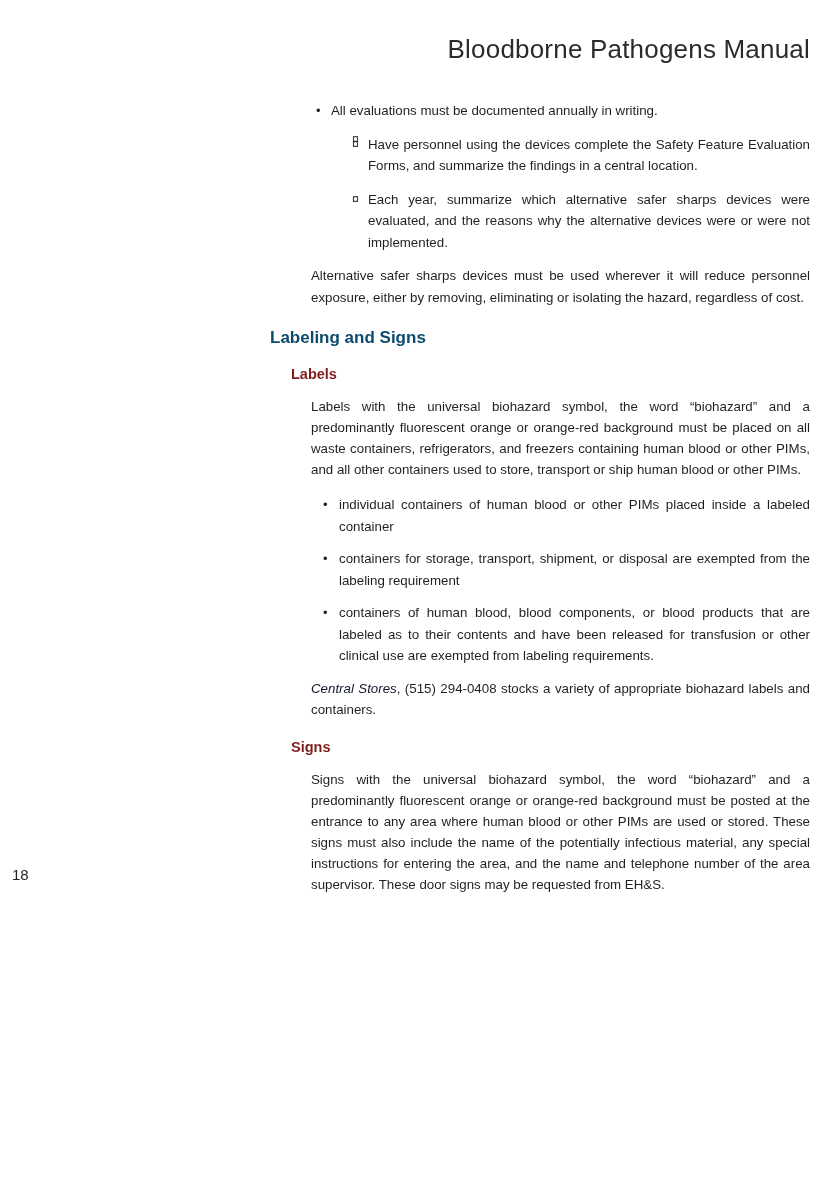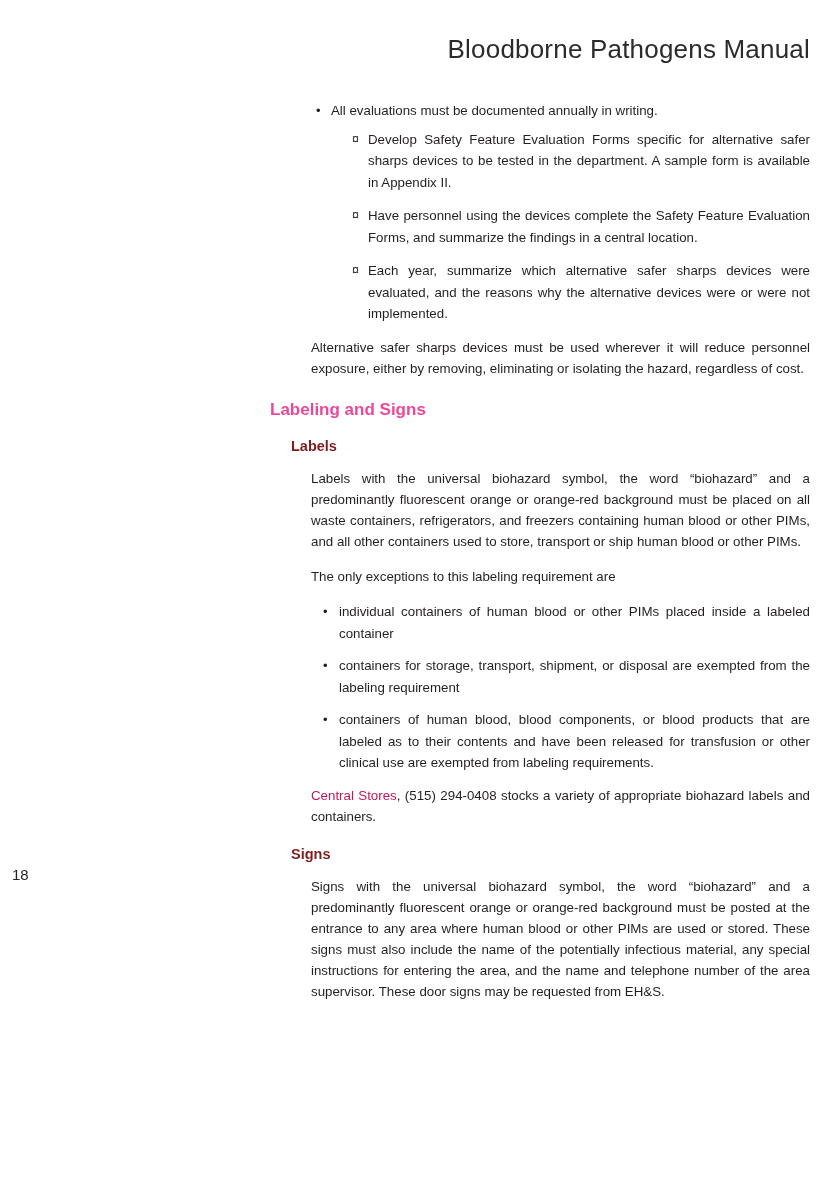--- a/index.html
+++ b/index.html
@@ -78,21 +78,21 @@
   .para-indent {
     padding-left: 6px;
     padding-right: 0;
     margin-top: 10px;
     margin-bottom: 8px;
   }
   h2.section {
     font-size: 17px;
     font-weight: bold;
     margin: 0 0 18px -35px;
-    color: #ec4899;
+    color: #0c4a6e;
   }
   h3.subsection {
     font-size: 14.5px;
     font-weight: bold;
     margin: 0 0 14px -14px;
     color: #7f1d1d;
   }
   .block {
     padding-left: 6px;
     margin-bottom: 14px;
@@ -106,22 +106,23 @@
     margin-bottom: 11px;
   }
   .sublist .bullet {
     position: absolute;
     left: 18px;
     top: 0;
     font-size: 13px;
     line-height: 21.5px;
   }
   a.link {
-    color: #be185d;
+    color: #0f172a;
     text-decoration: none;
+    font-style: italic;
   }
   .page-number {
     position: absolute;
     left: 12px;
     bottom: 29px;
     font-size: 15px;
     color: #231f20;
   }
   .section-wrap {
     margin-top: 20px;
@@ -139,21 +140,20 @@
 
   <div class="content">
 
     <div class="lvl1">
       <span class="bullet">•</span>
       <p>All evaluations must be documented annually in writing.</p>
     </div>
 
     <div class="lvl2">
       <span class="marker">¤</span>
-      <p>Develop Safety Feature Evaluation Forms specific for alternative safer sharps devices to be tested in the department. A sample form is available in Appendix II.</p>
     </div>
 
     <div class="lvl2">
       <span class="marker">¤</span>
       <p>Have personnel using the devices complete the Safety Feature Evaluation Forms, and summarize the findings in a central location.</p>
     </div>
 
     <div class="lvl2">
       <span class="marker">¤</span>
       <p>Each year, summarize which alternative safer sharps devices were evaluated, and the reasons why the alternative devices were or were not implemented.</p>
@@ -165,23 +165,20 @@
 
     <div class="section-wrap">
       <h2 class="section">Labeling and Signs</h2>
 
       <h3 class="subsection">Labels</h3>
 
       <div class="block tight">
         <p>Labels with the universal biohazard symbol, the word “biohazard” and a predominantly fluorescent orange or orange-red background must be placed on all waste containers, refrigerators, and freezers containing human blood or other PIMs, and all other containers used to store, transport or ship human blood or other PIMs.</p>
       </div>
 
-      <div class="block">
-        <p>The only exceptions to this labeling requirement are</p>
-      </div>
 
       <div class="sublist">
         <span class="bullet">•</span>
         <p>individual containers of human blood or other PIMs placed inside a labeled container</p>
       </div>
 
       <div class="sublist">
         <span class="bullet">•</span>
         <p>containers for storage, transport, shipment, or disposal are exempted from the labeling requirement</p>
       </div>

